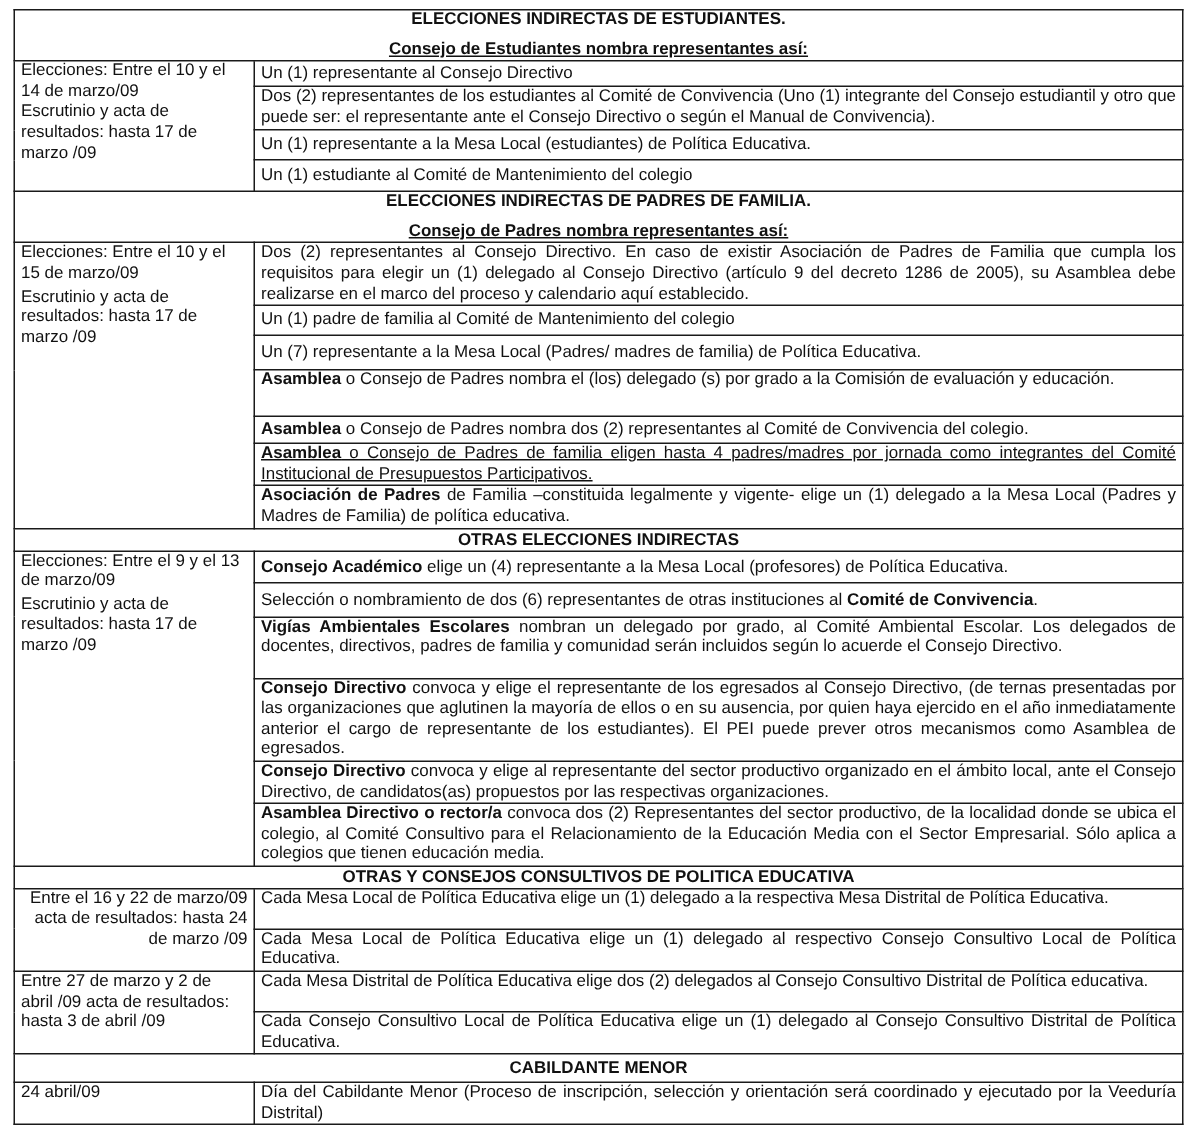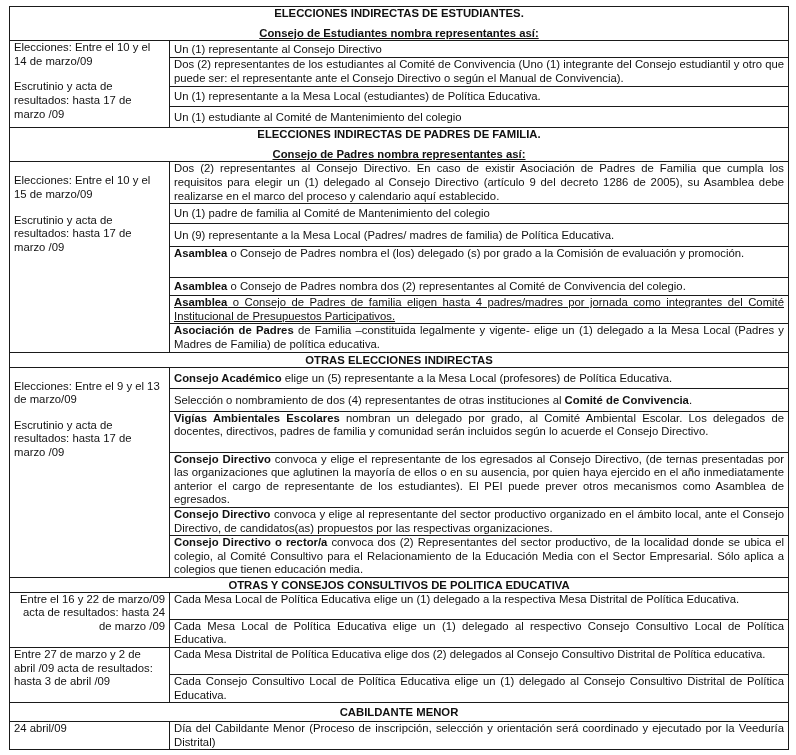--- a/index.html
+++ b/index.html
@@ -6,21 +6,21 @@
   body { width: 796px; height: 755px; overflow: hidden; position: relative;
          font-family: "Liberation Sans", sans-serif; color: #111; }
   table.doc { position: absolute; left: 9px; top: 6px; width: 780px;
               border-collapse: collapse; table-layout: fixed; }
   table.doc td { border: 1px solid #1a1a1a; padding: 0 4px; vertical-align: top;
                  font-size: 11.3px; line-height: 13.6px; overflow: hidden; }
   td.hdr { text-align: center; font-weight: bold; font-size: 12px; padding-top: 0; }
   td.hdr .sub { display: block; text-decoration: underline; margin-top: 6px; }
   td.hdr.single { height: 14px; line-height: 14px; }
   td.left { vertical-align: middle; font-size: 11.6px; line-height: 15.5px; padding: 0 4px 0 8px; }
-  td.left p { margin: 12px 0 2px 0; }
+  td.left p { margin: 0 0 2px 0; }
   td.right { text-align: justify; }
   b { font-weight: bold; }
   .col1 { width: 160px; }
 </style>
 </head>
 <body>
 
 <table class="doc">
   <colgroup>
       <col class="col1">
@@ -61,59 +61,59 @@
     <td rowspan="7" class="left">
       <p>Elecciones: Entre el 10 y el 15 de marzo/09</p>
       <p>Escrutinio y acta de resultados: hasta 17 de marzo /09</p>
     </td>
     <td class="right" style="height:40px;"><b></b><span>Dos (2) representantes al Consejo Directivo. En caso de existir Asociación de Padres de Familia que cumpla los requisitos para elegir un (1) delegado al Consejo Directivo (artículo 9 del decreto  1286 de 2005), su Asamblea debe realizarse en el marco del proceso y calendario aquí establecido.</span></td>
   </tr>
   <tr>
     <td class="right" style="height:19px;line-height:19px;"><b></b><span>Un (1) padre de familia al Comité de Mantenimiento del colegio</span></td>
   </tr>
   <tr>
-    <td class="right" style="height:19px;line-height:22px;"><b></b><span>Un (9) representante a la Mesa Local (Padres/ madres de familia) de Política Educativa.</span></td>
+    <td class="right" style="height:19px;line-height:22px;"><b></b><span>Un (7) representante a la Mesa Local (Padres/ madres de familia) de Política Educativa.</span></td>
   </tr>
   <tr>
-    <td class="right" style="height:30px;"><b>Asamblea</b><span> o Consejo de Padres nombra el (los) delegado (s) por grado a la Comisión de evaluación y promoción.</span></td>
+    <td class="right" style="height:30px;"><b>Asamblea</b><span> o Consejo de Padres nombra el (los) delegado (s) por grado a la Comisión de evaluación y educación.</span></td>
   </tr>
   <tr>
     <td class="right" style="height:16px;line-height:17px;"><b>Asamblea</b><span> o Consejo de Padres nombra dos (2) representantes al Comité de Convivencia del colegio.</span></td>
   </tr>
   <tr>
     <td class="right" style="height:26px;text-decoration:underline;"><b>Asamblea</b><span> o Consejo de Padres de familia eligen hasta 4 padres/madres por jornada como integrantes del Comité Institucional de Presupuestos Participativos.</span></td>
   </tr>
   <tr>
     <td class="right" style="height:26px;"><b>Asociación de Padres</b><span> de Familia –constituida legalmente y vigente- elige un (1) delegado a la Mesa Local (Padres y Madres de Familia) de política educativa.</span></td>
   </tr>
 
   <tr>
     <td colspan="2" class="hdr single">OTRAS ELECCIONES INDIRECTAS</td>
   </tr>
   <tr>
     <td rowspan="6" class="left">
       <p>Elecciones: Entre el 9 y el 13 de marzo/09</p>
       <p>Escrutinio y acta de resultados: hasta 17 de marzo /09</p>
     </td>
-    <td class="right" style="height:20px;line-height:20px;"><b>Consejo Académico</b><span> elige un (5) representante a la Mesa Local (profesores) de Política Educativa.</span></td>
+    <td class="right" style="height:20px;line-height:20px;"><b>Consejo Académico</b><span> elige un (4) representante a la Mesa Local (profesores) de Política Educativa.</span></td>
   </tr>
   <tr>
-    <td class="right" style="height:20px;line-height:22px;"><span>Selección o nombramiento de dos (4) representantes de otras instituciones al </span><b>Comité de Convivencia</b><span>.</span></td>
+    <td class="right" style="height:20px;line-height:22px;"><span>Selección o nombramiento de dos (6) representantes de otras instituciones al </span><b>Comité de Convivencia</b><span>.</span></td>
   </tr>
   <tr>
     <td class="right" style="height:40px;margin-left:39px;"><b>Vigías Ambientales Escolares</b><span> nombran un delegado por grado, al  Comité Ambiental Escolar. Los delegados de docentes, directivos,  padres de familia y comunidad serán incluidos según lo acuerde el Consejo Directivo.</span></td>
   </tr>
   <tr>
     <td class="right" style="height:54px;"><b>Consejo Directivo</b><span> convoca y elige el representante de los egresados al Consejo Directivo, (de ternas presentadas por las organizaciones que aglutinen la mayoría de ellos o en su ausencia, por quien haya ejercido en el año inmediatamente anterior el cargo de representante de los estudiantes). El PEI puede prever otros mecanismos como Asamblea de egresados.</span></td>
   </tr>
   <tr>
     <td class="right" style="height:26px;"><b>Consejo Directivo</b><span> convoca y elige al representante del sector productivo organizado en el ámbito local, ante el Consejo Directivo, de candidatos(as) propuestos por las respectivas organizaciones.</span></td>
   </tr>
   <tr>
-    <td class="right" style="height:40px;"><b>Consejo Directivo o rector/a</b><span> convoca dos (2) Representantes del sector productivo, de la localidad donde se ubica el colegio, al Comité Consultivo para el Relacionamiento de la Educación Media con el Sector Empresarial. Sólo aplica a colegios que tienen educación media.</span></td>
+    <td class="right" style="height:40px;"><b>Asamblea Directivo o rector/a</b><span> convoca dos (2) Representantes del sector productivo, de la localidad donde se ubica el colegio, al Comité Consultivo para el Relacionamiento de la Educación Media con el Sector Empresarial. Sólo aplica a colegios que tienen educación media.</span></td>
   </tr>
 
   <tr>
     <td colspan="2" class="hdr single">OTRAS Y CONSEJOS CONSULTIVOS DE POLITICA EDUCATIVA</td>
   </tr>
   <tr>
     <td rowspan="2" class="left" style="line-height:13.6px;vertical-align:top;text-align:right;">
       <span>Entre el 16 y 22 de marzo/09</span><br>
       <span>acta de resultados: hasta 24 de marzo /09</span>
     </td>

